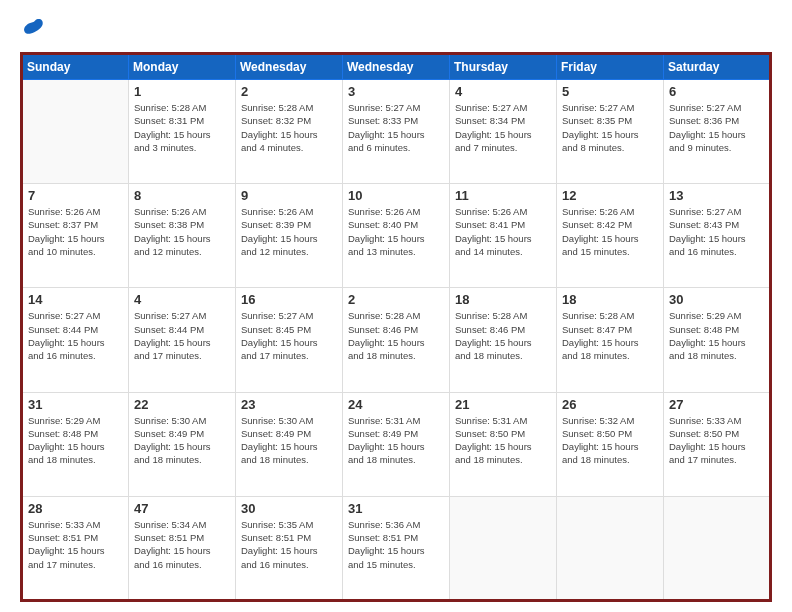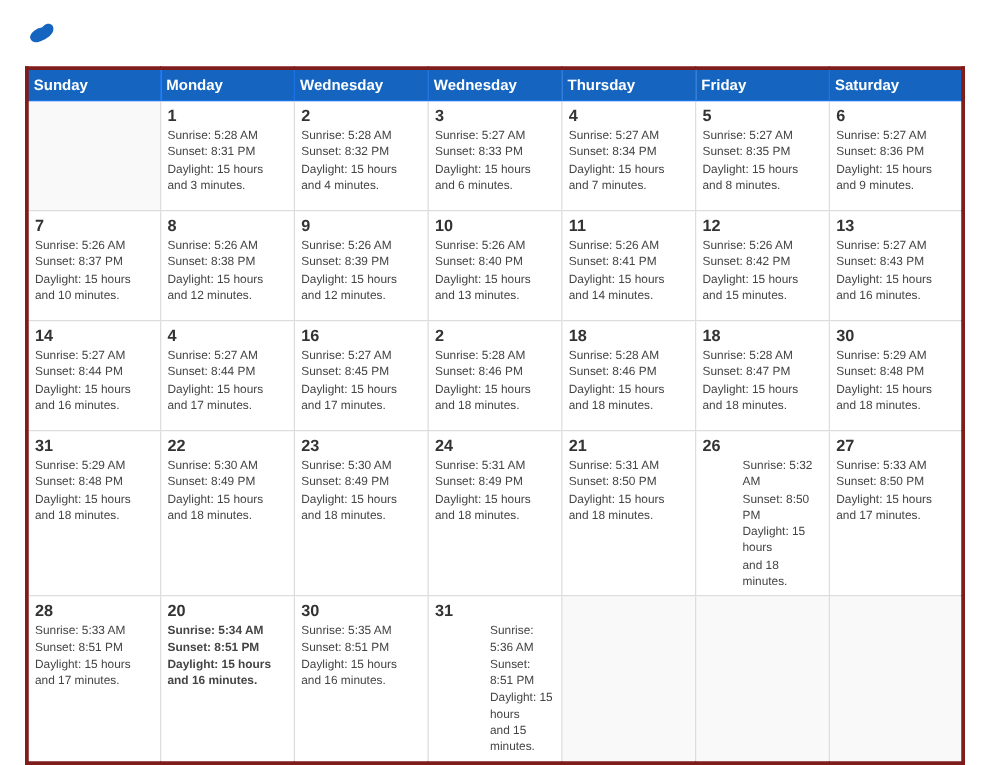--- a/index.html
+++ b/index.html
@@ -307,21 +307,21 @@
           </td>
           <td>
             <span class="day-num">21</span>
             <div class="day-info" style="white-space: pre-line;">Sunrise: 5:31 AM
 Sunset: 8:50 PM
 Daylight: 15 hours
 and 18 minutes.</div>
           </td>
           <td>
             <span class="day-num">26</span>
-            <div class="day-info" style="white-space: pre-line; margin-left: 32px;">Sunrise: 5:32 AM
+            <div class="day-info" style="white-space: pre-line;">Sunrise: 5:32 AM
 Sunset: 8:50 PM
 Daylight: 15 hours
 and 18 minutes.</div>
           </td>
           <td>
             <span class="day-num">27</span>
             <div class="day-info" style="white-space: pre-line;">Sunrise: 5:33 AM
 Sunset: 8:50 PM
 Daylight: 15 hours
 and 17 minutes.</div>
@@ -329,36 +329,36 @@
         </tr>
         <tr>
           <td>
             <span class="day-num">28</span>
             <div class="day-info" style="white-space: pre-line;">Sunrise: 5:33 AM
 Sunset: 8:51 PM
 Daylight: 15 hours
 and 17 minutes.</div>
           </td>
           <td>
-            <span class="day-num">20</span>
-            <div class="day-info" style="white-space: pre-line; font-weight: bold;">Sunrise: 5:34 AM
+            <span class="day-num">47</span>
+            <div class="day-info" style="white-space: pre-line;">Sunrise: 5:34 AM
 Sunset: 8:51 PM
 Daylight: 15 hours
 and 16 minutes.</div>
           </td>
           <td>
             <span class="day-num">30</span>
             <div class="day-info" style="white-space: pre-line;">Sunrise: 5:35 AM
 Sunset: 8:51 PM
 Daylight: 15 hours
 and 16 minutes.</div>
           </td>
           <td>
             <span class="day-num">31</span>
-            <div class="day-info" style="white-space: pre-line; margin-left: 44px;">Sunrise: 5:36 AM
+            <div class="day-info" style="white-space: pre-line;">Sunrise: 5:36 AM
 Sunset: 8:51 PM
 Daylight: 15 hours
 and 15 minutes.</div>
           </td>
           <td class="empty"></td>
           <td class="empty"></td>
           <td class="empty"></td>
         </tr>
       </tbody>
   </table>

